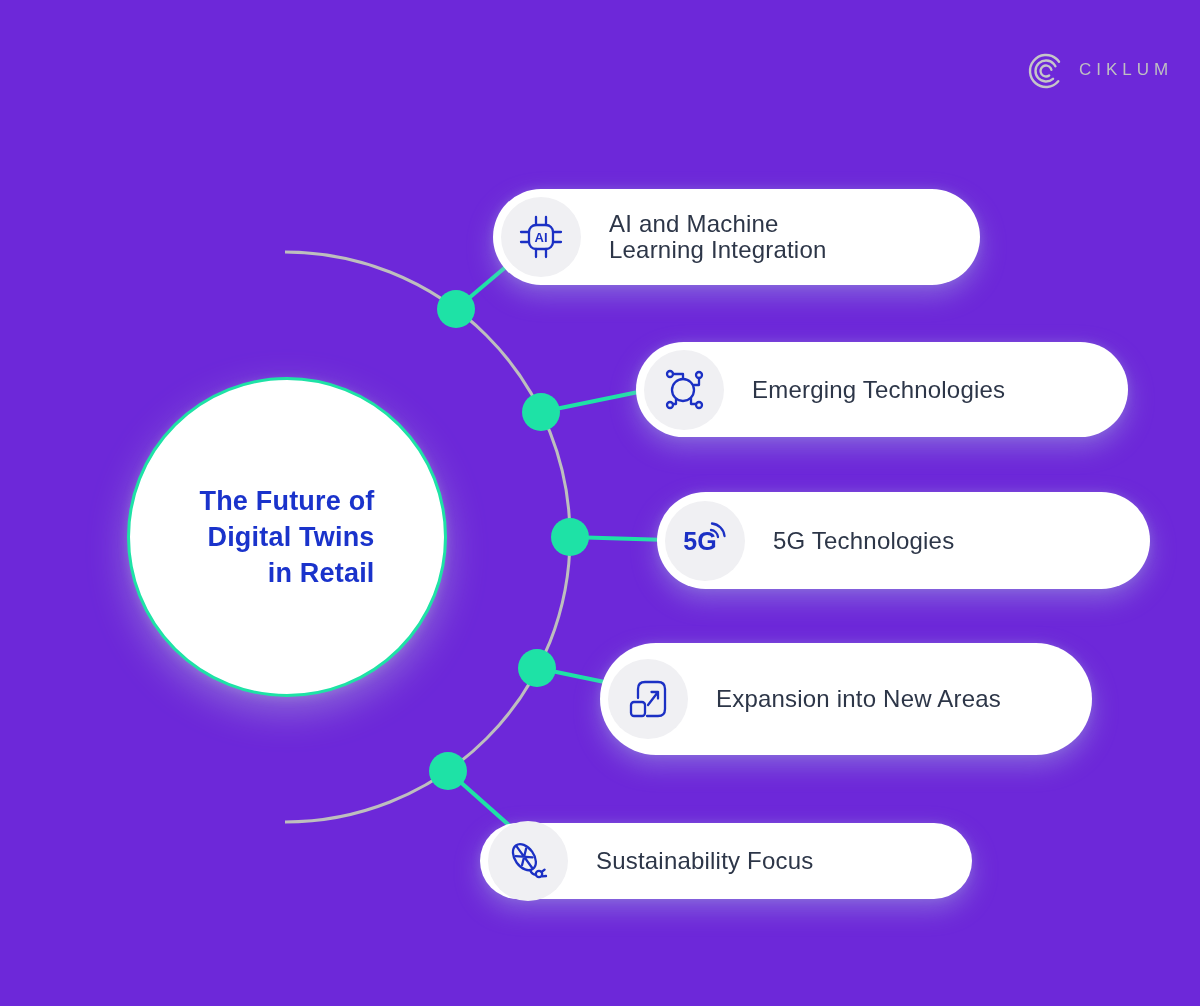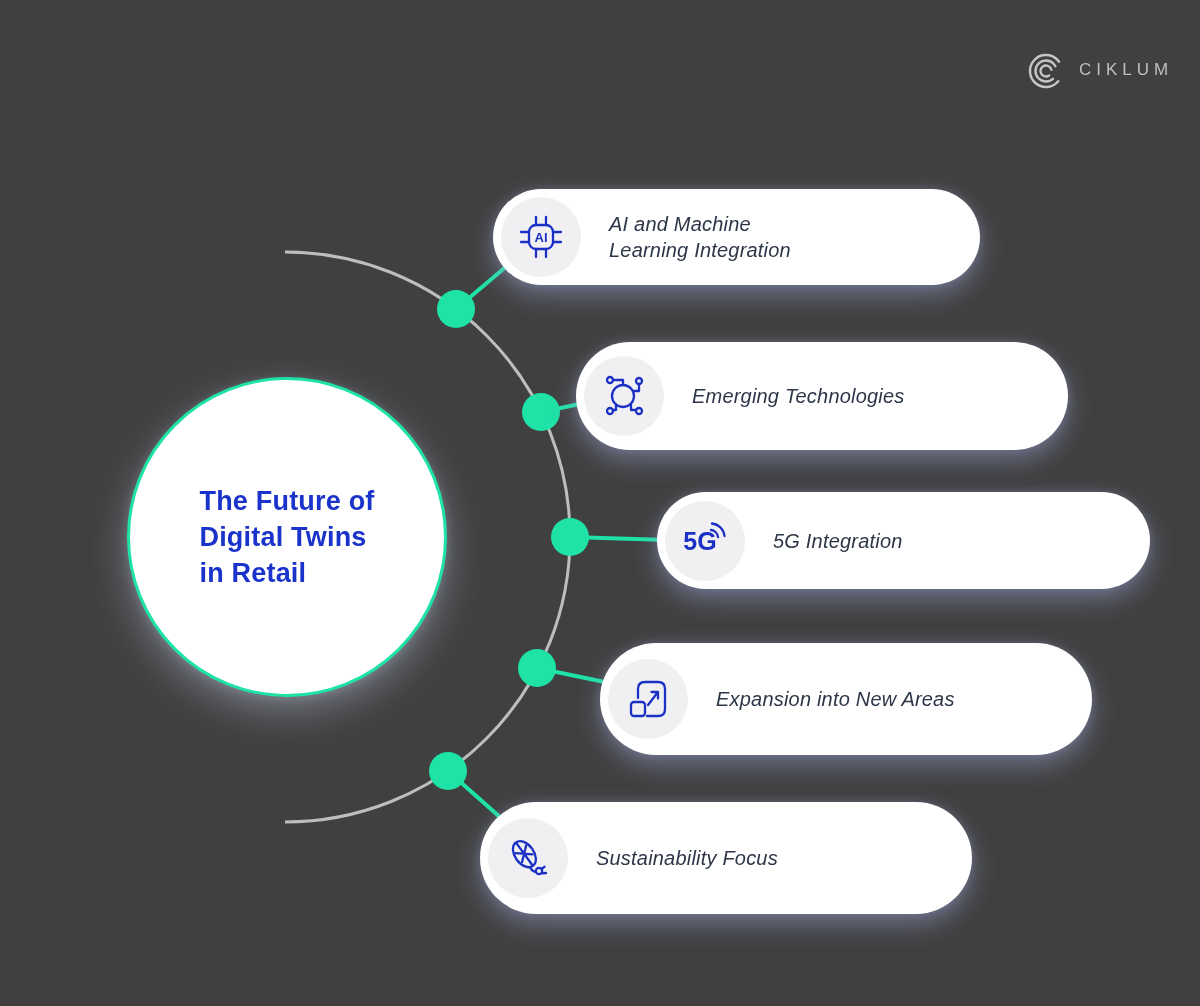--- a/index.html
+++ b/index.html
@@ -1,50 +1,49 @@
 <!DOCTYPE html>
 <html><head>
 <meta charset="utf-8">
 <style>
   html,body{margin:0;padding:0;background:#ffffff;}
   .canvas{
-    position:relative;width:1200px;height:1006px;background:#404040;overflow:hidden;
+    position:relative;width:1200px;height:1006px;background:#6d28d9;overflow:hidden;
     font-family:"Liberation Sans", sans-serif;
   }
   .bg-svg{position:absolute;left:0;top:0;z-index:1;}
   
   .brand{position:absolute;left:1024px;top:46px;display:flex;align-items:center;gap:11px;z-index:3;}
   .brand-text{
     font-size:17px;letter-spacing:5px;color:#bfbfc2;font-weight:400;
   }
   
   .center-circle{
     position:absolute;left:127px;top:377px;width:314px;height:314px;border-radius:50%;
     background:#ffffff;border:3px solid #1ee2a6;z-index:2;
-    display:flex;align-items:center;justify-content:center;text-align:left;
+    display:flex;align-items:center;justify-content:center;text-align:right;
     box-shadow:0 14px 38px rgba(185,190,214,0.45), 0 2px 10px rgba(185,190,214,0.25);
   }
   .center-title{
     white-space:pre-line;color:#1a33cb;font-weight:700;font-size:27px;line-height:36px;
     letter-spacing:.2px;
   }
   
   .pill{
     position:absolute;z-index:2;background:#ffffff;border-radius:60px;
     display:flex;align-items:center;
     box-shadow:0 10px 26px rgba(163,173,224,0.45), 0 0 10px rgba(163,173,224,0.22);
   }
   .icon-circle{
     width:80px;height:80px;border-radius:50%;background:#f0f0f3;margin-left:8px;
     flex:0 0 auto;display:flex;align-items:center;justify-content:center;
   }
   .pill-label{
-    margin-left:28px;font-size:20px;line-height:26px;color:#2d3648;white-space:pre-line;
+    margin-left:28px;font-size:24px;line-height:26px;color:#2d3648;white-space:pre-line;
     letter-spacing:.2px;
-    font-style:italic;
   }
   .icon-svg{display:block;}
   .icon-stroke{stroke:#1b30c4;stroke-width:2.3;fill:none;stroke-linecap:round;stroke-linejoin:round;}
   .icon-fill-text{fill:#1b30c4;font-family:"Liberation Sans", sans-serif;}
 </style>
 </head>
 <body>
 
 <div class="canvas">
 
@@ -90,21 +89,21 @@
           <rect x="12" y="12" width="24" height="24" rx="7"></rect>
           <path d="M19 12 V4 M29 12 V4 M19 36 V44 M29 36 V44 M12 19 H4 M12 29 H4 M36 19 H44 M36 29 H44"></path>
         </g>
         <text x="24" y="28.5" text-anchor="middle" font-size="13" font-weight="600" class="icon-fill-text">AI</text>
       </svg>
     </div>
     <div class="pill-label">AI and Machine
 Learning Integration</div>
   </div>
 
-  <div class="pill" style="left:576px;top:342px;width:492px;height:108px;">
+  <div class="pill" style="left:636px;top:342px;width:492px;height:95px;">
     <div class="icon-circle">
       <svg class="icon-svg" width="48" height="48" viewBox="0 0 48 48">
         <g class="icon-stroke">
           <circle cx="23" cy="24" r="11"></circle>
           <path d="M23 13 V8 H13"></path>   
             <circle cx="10" cy="8" r="3"></circle>
           <path d="M34 19 H39 V12"></path>  
             <circle cx="39" cy="9" r="3"></circle>
           <path d="M16 33 V38 H13"></path>  
             <circle cx="10" cy="39" r="3"></circle>
@@ -119,37 +118,37 @@
   <div class="pill" style="left:657px;top:492px;width:493px;height:97px;">
     <div class="icon-circle">
       <svg class="icon-svg" width="48" height="48" viewBox="0 0 48 48">
         <text x="19" y="33" text-anchor="middle" font-size="25" font-weight="700" class="icon-fill-text">5G</text>
         <g class="icon-stroke" stroke-width="2.6">
           <path d="M 30 13 A 8 8 0 0 1 37 20"></path>
           <path d="M 31 6.5 A 14 14 0 0 1 43.5 19"></path>
         </g>
       </svg>
     </div>
-    <div class="pill-label">5G Integration</div>
+    <div class="pill-label">5G Technologies</div>
   </div>
 
   <div class="pill" style="left:600px;top:643px;width:492px;height:112px;">
     <div class="icon-circle">
       <svg class="icon-svg" width="48" height="48" viewBox="0 0 48 48">
         <g class="icon-stroke">
           <rect x="7" y="27" width="14" height="14" rx="3"></rect>
           <path d="M 23 41 H 34 Q 41 41 41 34 V 14 Q 41 7 34 7 H 21 Q 14 7 14 14 V 23"></path>
           <path d="M 24 30 L 34 17 M 34 17 H 27.5 M 34 17 V 23.5"></path>
         </g>
       </svg>
     </div>
     <div class="pill-label">Expansion into New Areas</div>
   </div>
 
-  <div class="pill" style="left:480px;top:802px;width:492px;height:112px;">
+  <div class="pill" style="left:480px;top:823px;width:492px;height:76px;">
     <div class="icon-circle">
       <svg class="icon-svg" width="48" height="48" viewBox="0 0 48 48">
         <g class="icon-stroke">
           <g transform="rotate(-36 21 21)">
             <ellipse cx="21" cy="20" rx="9.5" ry="14.5"></ellipse>
             <path d="M 21 7 L 21 33 M 14.5 14 L 27.5 25 M 27.5 14 L 14.5 25"></path>
           </g>
           <path d="M 26 33 Q 28 37.5 31.8 37.8"></path>
           <circle cx="35" cy="37" r="3.2"></circle>
           <path d="M 37.6 35 L 40.6 32.6 M 38.2 39.4 L 42 39"></path>

